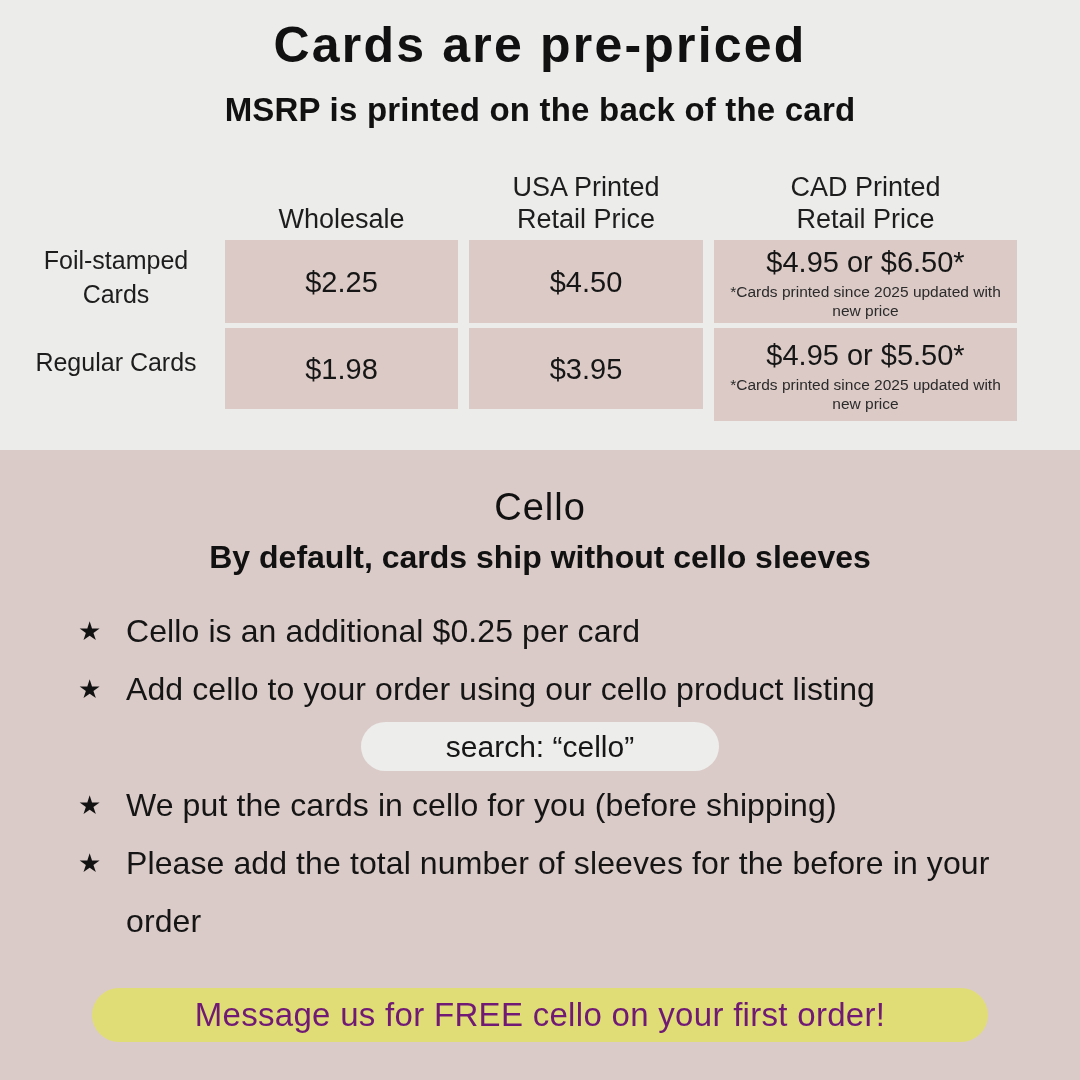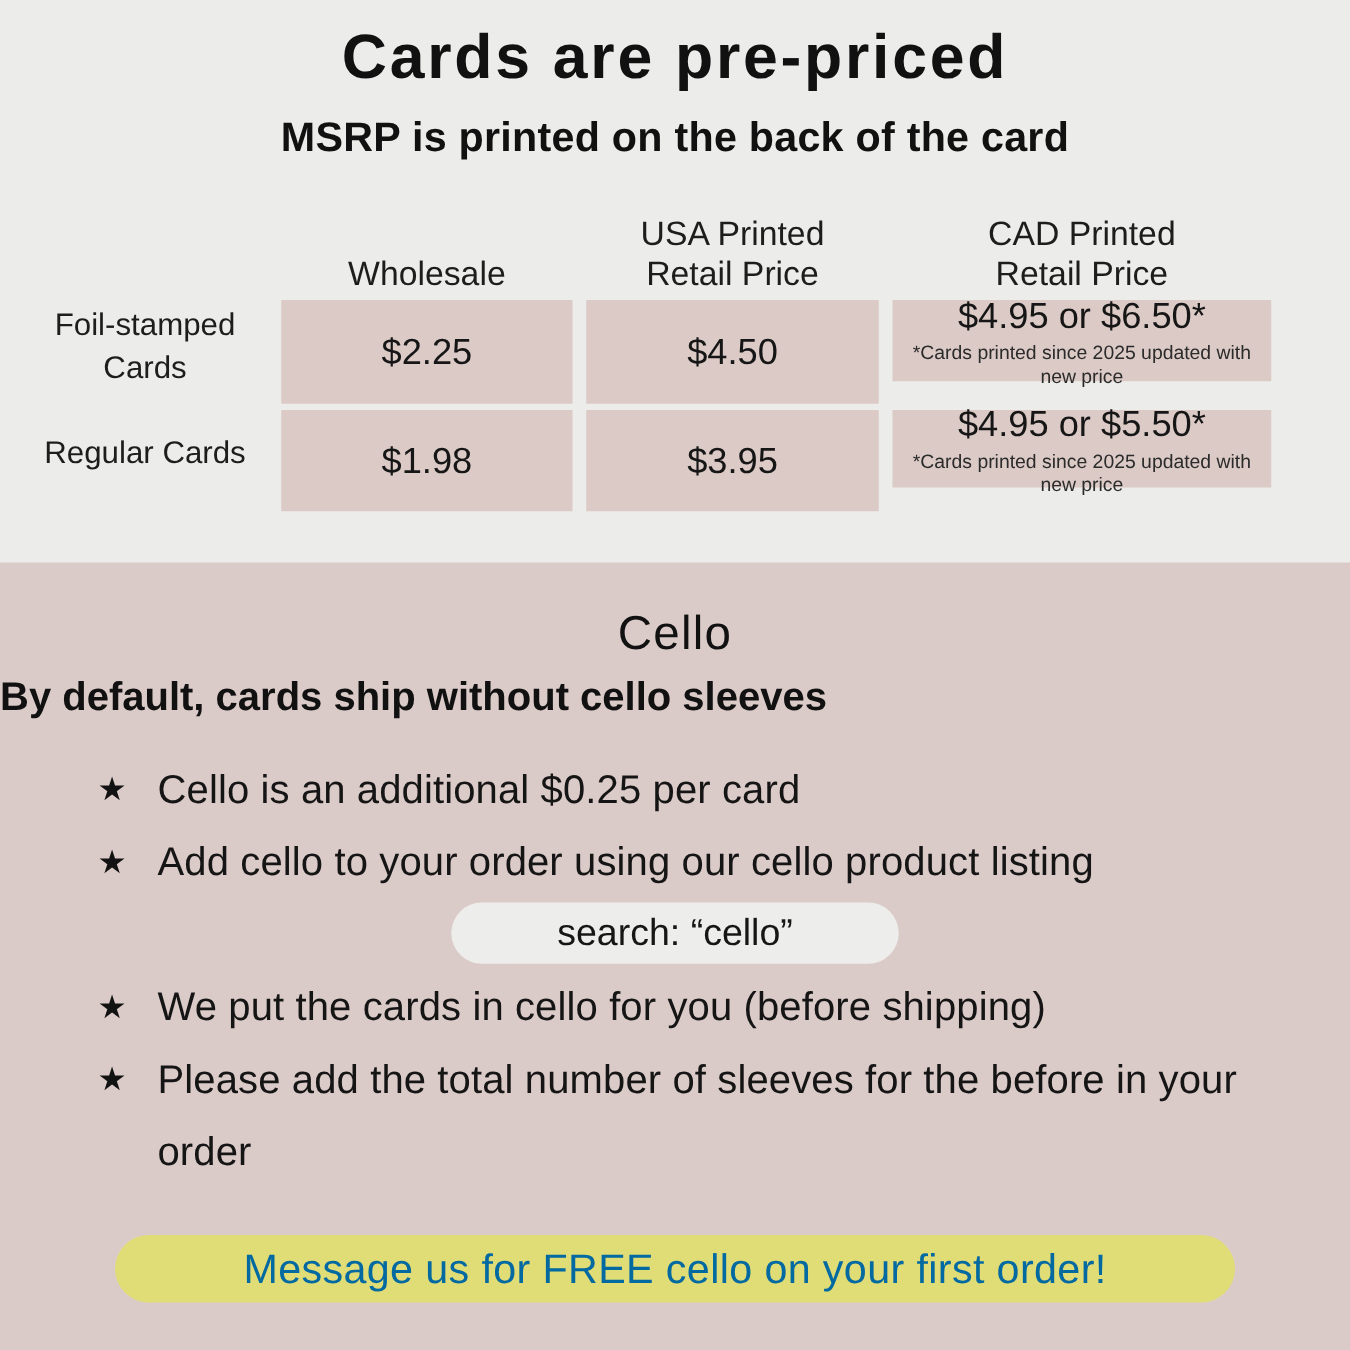--- a/index.html
+++ b/index.html
@@ -101,25 +101,25 @@
     line-height: 19px;
     text-align: center;
     color: #2b2b2b;
     margin-top: 1px;
     max-width: 280px;
   }
 
   
   .c-r1c1 { left: 225px; top: 75px;  width: 233px; height: 83px; }
   .c-r1c2 { left: 469px; top: 75px;  width: 234px; height: 83px; }
-  .c-r1c3 { left: 714px; top: 75px;  width: 303px; height: 65px; }
+  .c-r1c3 { left: 714px; top: 75px;  width: 303px; height: 83px; }
   
   .c-r2c1 { left: 225px; top: 163px; width: 233px; height: 81px; }
   .c-r2c2 { left: 469px; top: 163px; width: 234px; height: 81px; align-items: center; }
-  .c-r2c3 { left: 714px; top: 163px; width: 303px; height: 62px; align-items: center; }
+  .c-r2c3 { left: 714px; top: 163px; width: 303px; height: 93px; align-items: center; }
 
   
   .cello-section {
     position: absolute;
     left: 0; top: 450px;
     width: 1080px;
     height: 630px;
     background: #dbcbc8;
   }
   .cello-title {
@@ -130,21 +130,21 @@
     font-size: 38px;
     font-weight: normal;
     letter-spacing: 1px;
     line-height: 70px;
     color: #111111;
   }
   .cello-sub {
     position: absolute;
     left: 0; top: 85px;
     width: 1080px;
-    text-align: left;
+    text-align: center;
     font-size: 32px;
     font-weight: bold;
     line-height: 44px;
     color: #111111;
   }
 
   .bullets {
     position: absolute;
     left: 78px;
     top: 152px;
@@ -200,21 +200,21 @@
     border-radius: 27px;
     display: flex;
     align-items: center;
     justify-content: center;
     box-sizing: border-box;
   }
   .cta .cta-label {
     font-size: 33px;
     line-height: 40px;
     letter-spacing: 0.3px;
-    color: #0369a1;
+    color: #701a75;
     white-space: nowrap;
   }
 </style>
 </head>
 <body>
 
 <div id="page">
 
   <div class="top-section">
 

